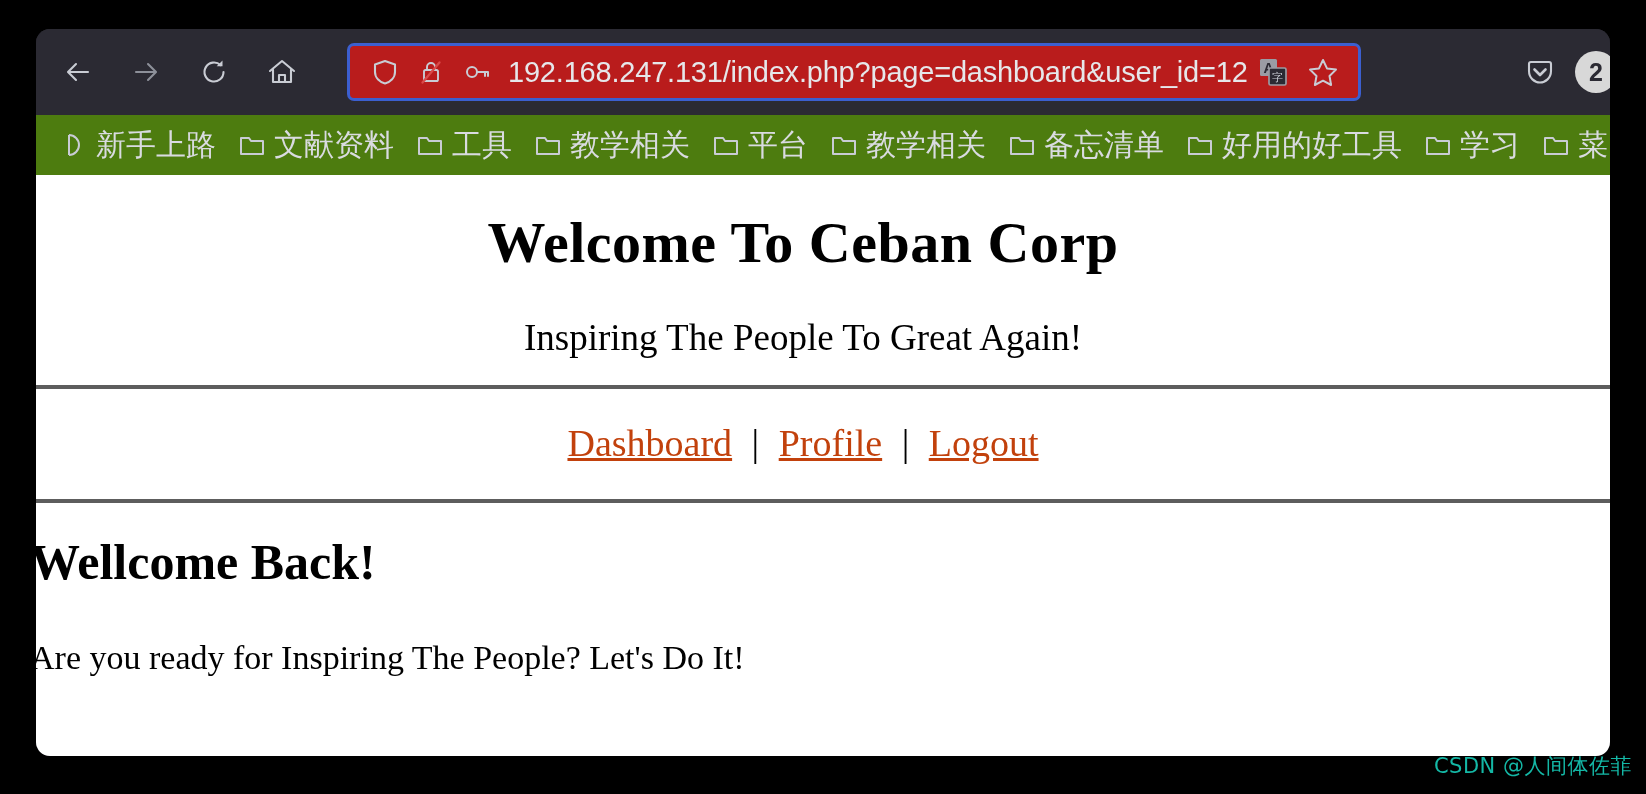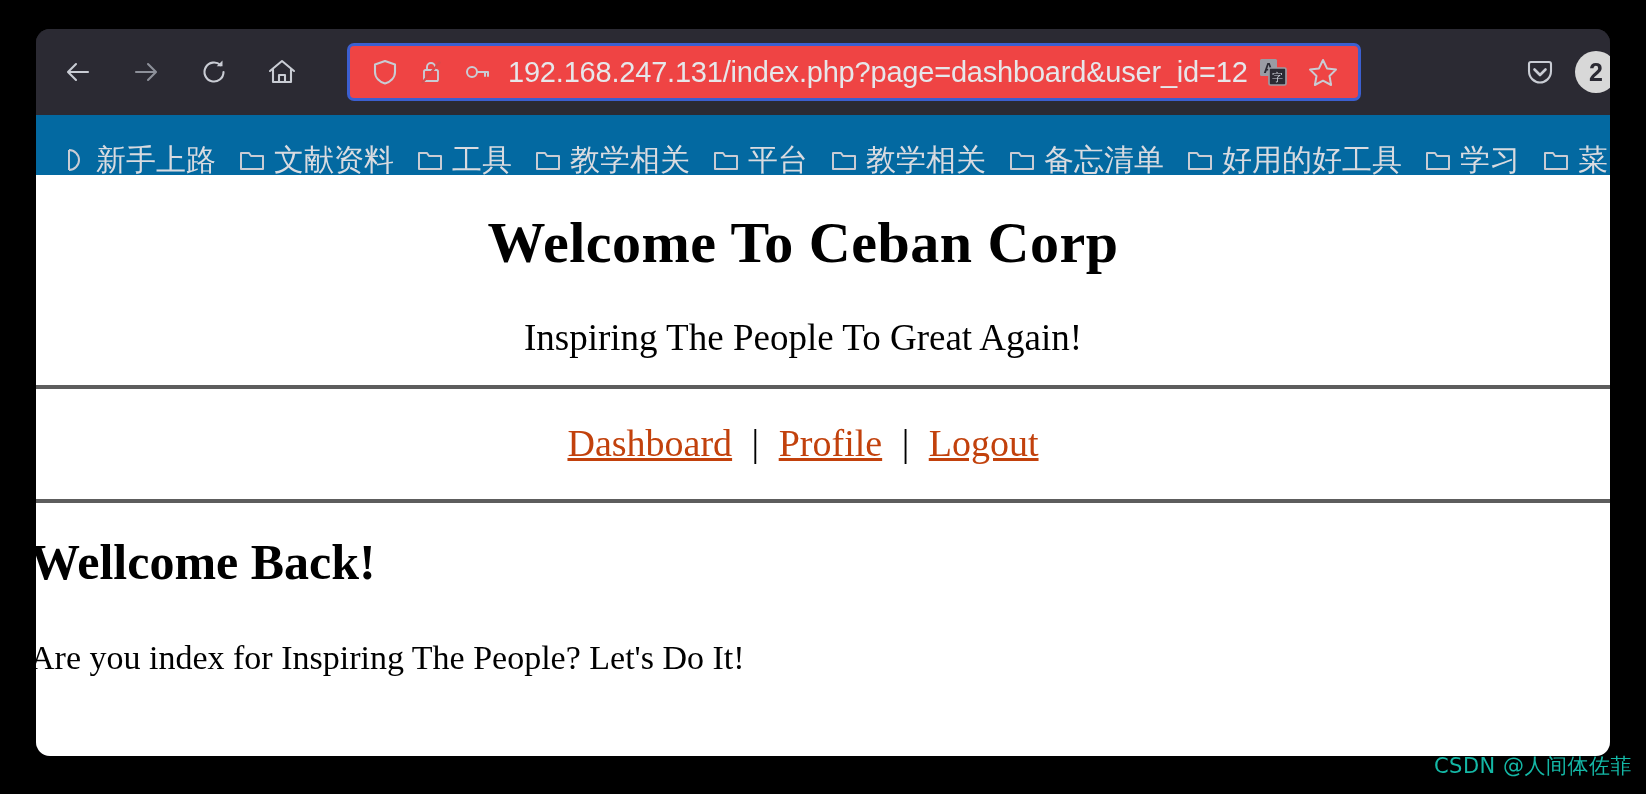--- a/index.html
+++ b/index.html
@@ -64,21 +64,21 @@
   }
 
   
   #urlbar {
     position: absolute;
     left: 311px;
     top: 14px;
     width: 1014px;
     height: 58px;
     box-sizing: border-box;
-    background: #ef4444;
+    background: #b91c1c;
     border: 3px solid #3c5fd0;
     border-radius: 7px;
     display: flex;
     align-items: center;
     padding: 4px 12px;
   }
   .url-ico {
     width: 46px;
     height: 46px;
     display: flex;
@@ -98,22 +98,22 @@
   }
 
   
   #bookmarks-bar {
     position: absolute;
     left: 0;
     top: 86px;
     width: 100%;
     height: 60px;
     display: flex;
-    align-items: flex-end;
-    background: #0369a1;
+    align-items: center;
+    background: #4d7c0f;
     white-space: nowrap;
     overflow: hidden;
     padding-left: 24px;
     box-sizing: border-box;
   }
   .bm-item {
     display: flex;
     align-items: center;
     gap: 8px;
     margin-right: 22px;
@@ -424,21 +424,21 @@
         <span class="nav-sep">|</span>
         <a href="#">Profile</a>
         <span class="nav-sep">|</span>
         <a href="#">Logout</a>
       </div>
 
       <hr class="page-hr">
 
       <div id="main-block">
         <h2 id="welcome-heading">Wellcome Back!</h2>
-        <p id="welcome-text">Are you index for Inspiring The People? Let's Do It!</p>
+        <p id="welcome-text">Are you ready for Inspiring The People? Let's Do It!</p>
       </div>
 
     </div>
   </div>
 
 </div>
 
 <div id="watermark">CSDN @人间体佐菲</div>
 
 </body></html>

